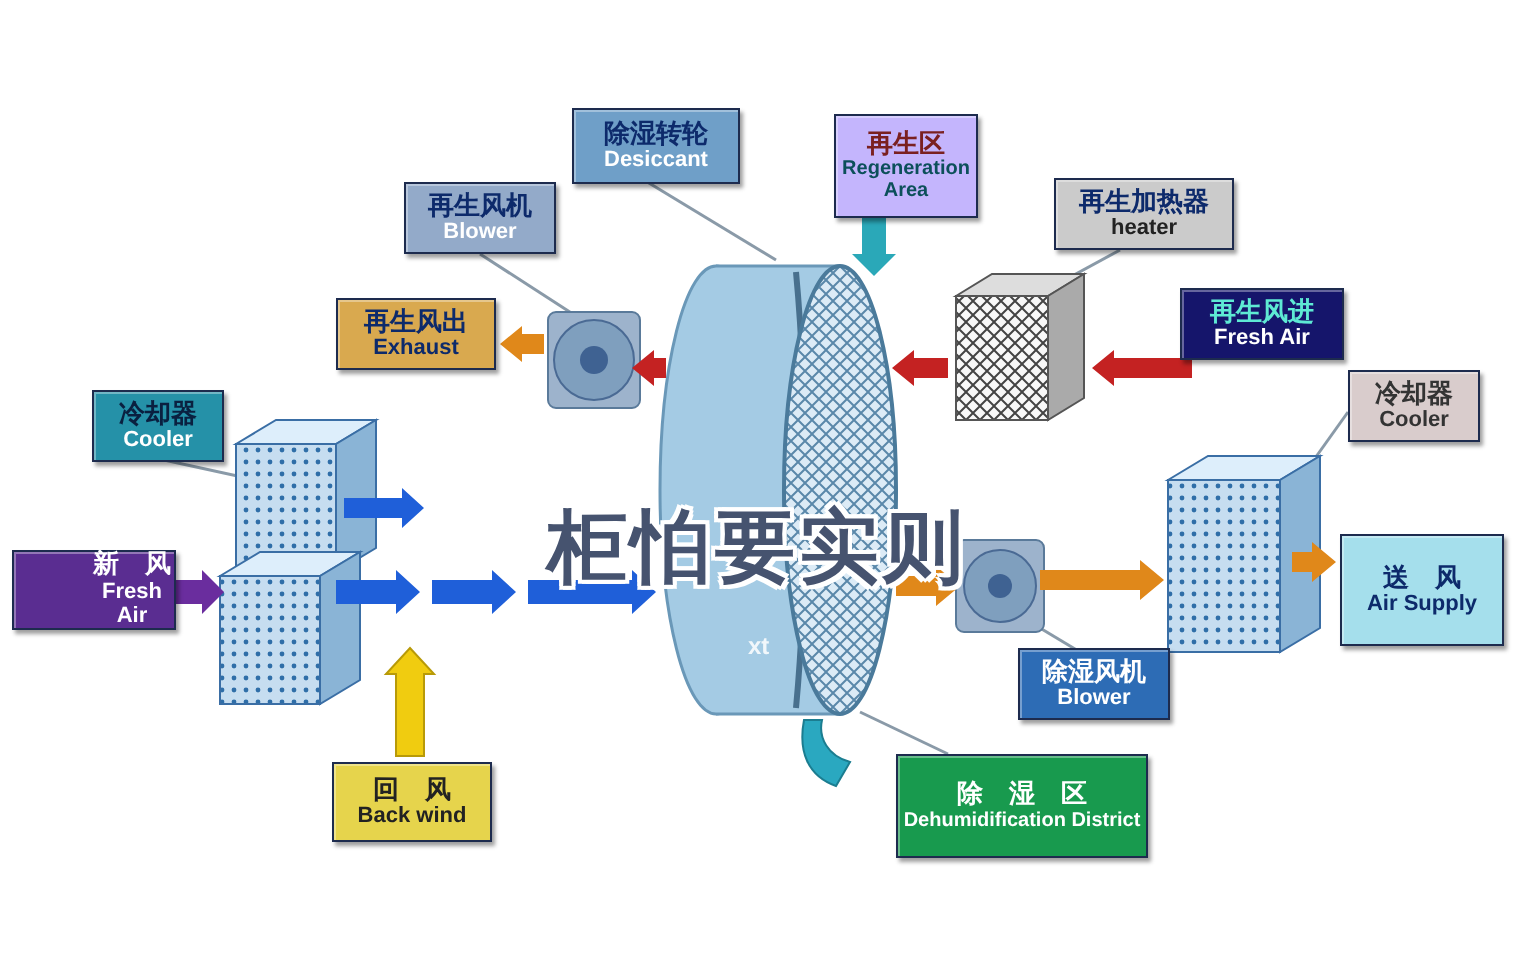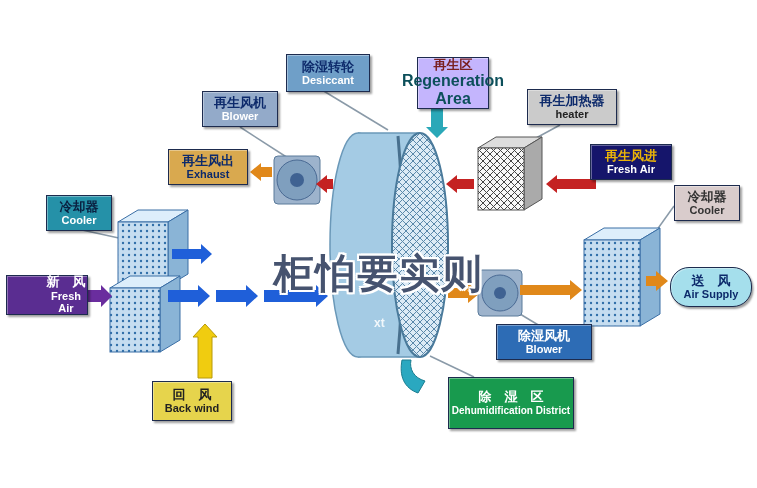--- a/index.html
+++ b/index.html
@@ -13,40 +13,40 @@
     box-shadow:1.5px 2px 2px rgba(0,0,0,.38), inset 1px 1px 0 rgba(255,255,255,.35);
     display:flex;flex-direction:column;align-items:center;justify-content:center;
     text-align:center;line-height:1.12;padding:1px 2px;box-sizing:border-box;
   }
   .lbl .zh{font-size:13px;font-weight:bold;white-space:nowrap;}
   .lbl .en{font-size:11px;font-weight:bold;}
   
   .lb-desiccant{left:286px;top:54px;width:84px;height:38px;background:#6f9fc8;}
   .lb-desiccant .zh{color:#0d2a6b;} .lb-desiccant .en{color:#ffffff;}
   .lb-regenarea{left:417px;top:57px;width:72px;height:52px;background:#c4b5fd;}
-  .lb-regenarea .zh{color:#7a2020;} .lb-regenarea .en{color:#0c4f5a;font-size:16px;}
+  .lb-regenarea .zh{color:#7a2020;} .lb-regenarea .en{color:#0c4f5a;font-size:10px;}
   .lb-regenblower{left:202px;top:91px;width:76px;height:36px;background:#93aac9;}
   .lb-regenblower .zh{color:#0d2a6b;} .lb-regenblower .en{color:#ffffff;}
   .lb-heater{left:527px;top:89px;width:90px;height:36px;background:#cbcbcb;}
   .lb-heater .zh{color:#0d2a6b;} .lb-heater .en{color:#222222;}
   .lb-exhaust{left:168px;top:149px;width:80px;height:36px;background:#d9a94f;}
   .lb-exhaust .zh{color:#0d2a6b;} .lb-exhaust .en{color:#0d2a6b;}
   .lb-regenfresh{left:590px;top:144px;width:82px;height:36px;background:#15156b;}
-  .lb-regenfresh .zh{color:#eab308;text-align:right;} .lb-regenfresh .en{color:#ffffff;}
+  .lb-regenfresh .zh{color:#5eead4;text-align:right;} .lb-regenfresh .en{color:#ffffff;}
   .lb-coolerleft{left:46px;top:195px;width:66px;height:36px;background:#2591a8;}
   .lb-coolerleft .zh{color:#0a2040;} .lb-coolerleft .en{color:#ffffff;}
   .lb-coolerright{left:674px;top:185px;width:66px;height:36px;background:#d9cccc;}
   .lb-coolerright .zh{color:#333333;} .lb-coolerright .en{color:#333333;}
   .lb-freshair{left:6px;top:275px;width:82px;height:40px;background:#5a2d91;padding-left:40px;}
   .lb-freshair .zh{color:#ffffff;} .lb-freshair .en{color:#ffffff;}
-  .lb-airsupply{left:670px;top:267px;width:82px;height:40px;background:#a5dfec;border-radius:19px;}
+  .lb-airsupply{left:670px;top:267px;width:82px;height:56px;background:#a5dfec;}
   .lb-airsupply .zh{color:#0d2a6b;} .lb-airsupply .en{color:#0d2a6b;}
-  .lb-backwind{left:152px;top:381px;width:80px;height:40px;background:#e6d44c;}
+  .lb-backwind{left:166px;top:381px;width:80px;height:40px;background:#e6d44c;}
   .lb-backwind .zh{color:#222222;} .lb-backwind .en{color:#222222;text-align:right;}
-  .lb-dhblower{left:496px;top:324px;width:96px;height:36px;background:#2d6cb5;}
+  .lb-dhblower{left:509px;top:324px;width:76px;height:36px;background:#2d6cb5;}
   .lb-dhblower .zh{color:#ffffff;} .lb-dhblower .en{color:#ffffff;}
   .lb-district{left:448px;top:377px;width:126px;height:52px;background:#189a4e;}
   .lb-district .zh{color:#ffffff;} .lb-district .en{color:#ffffff;font-size:10px;}
   
   .wm{
     position:absolute;left:0;width:100%;text-align:center;
     font-weight:bold;font-size:40px;letter-spacing:2px;color:#46536f;
     text-shadow:-2px -2px 0 #fff,2px -2px 0 #fff,-2px 2px 0 #fff,2px 2px 0 #fff,
                 0 -2px 0 #fff,0 2px 0 #fff,-2px 0 0 #fff,2px 0 0 #fff;
     pointer-events:none;white-space:nowrap;

